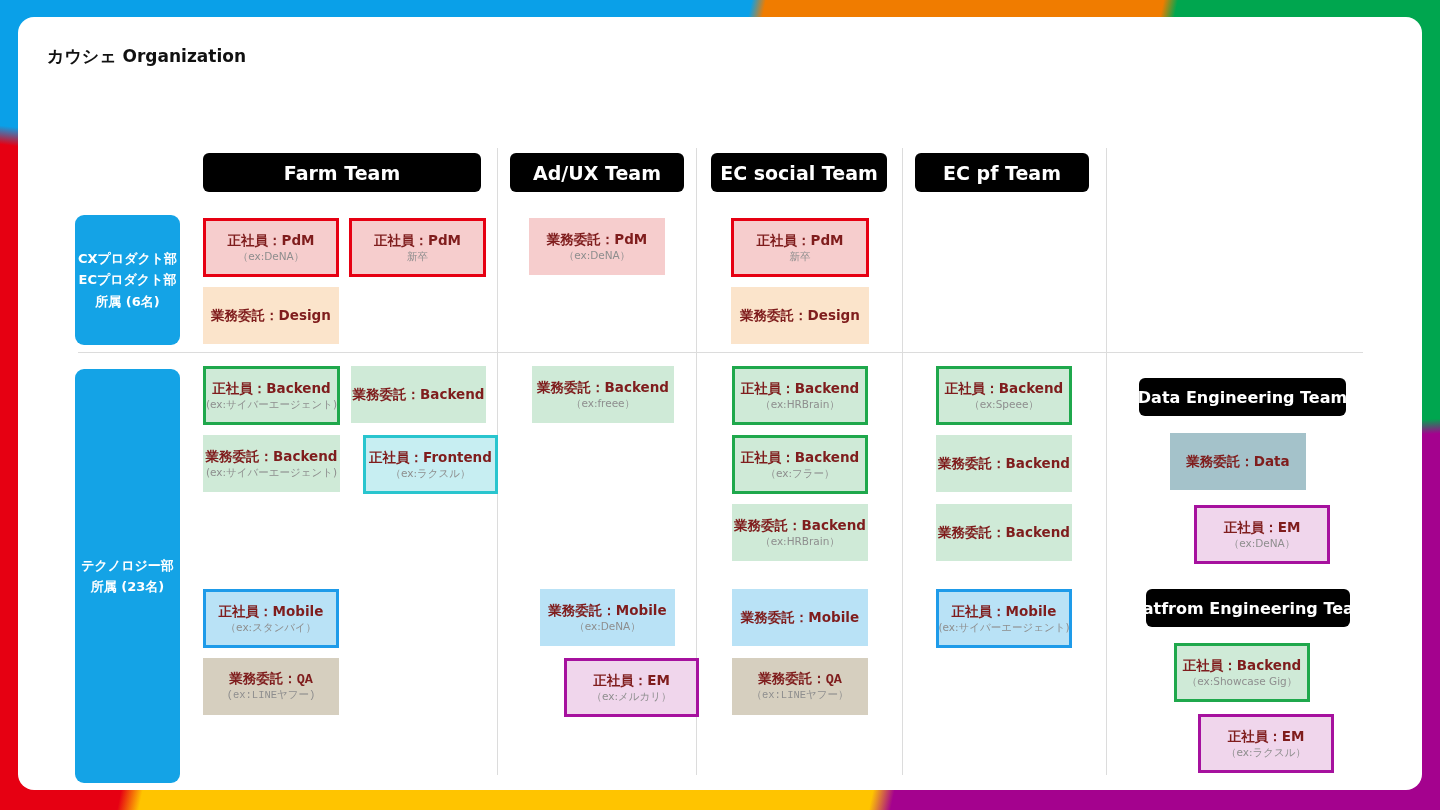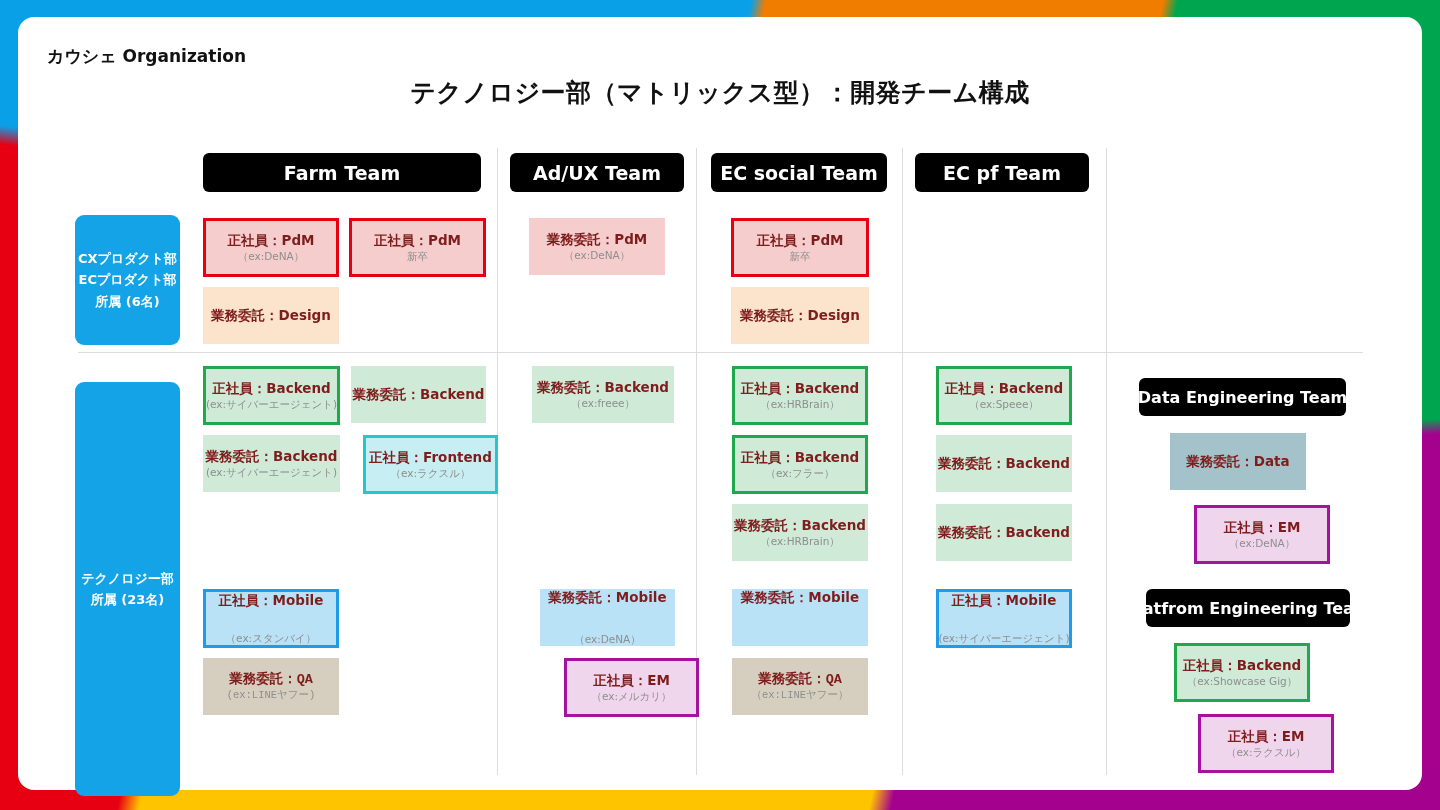--- a/index.html
+++ b/index.html
@@ -33,58 +33,57 @@
 
   .box{position:absolute;box-sizing:border-box;width:136px;height:57px;display:flex;flex-direction:column;
     justify-content:center;align-items:center;text-align:center;}
   .box .t{font-size:13.5px;font-weight:bold;color:#7f1d1d;line-height:1.3;white-space:nowrap;}
   .box .s{font-size:10.5px;color:#8E8E8E;line-height:1.35;white-space:nowrap;}
 
   .f-pink{background:#F6CDCD;}   .bd-red{border:3px solid #E60012;height:59px;}
   .f-peach{background:#FBE4CB;}
   .f-green{background:#CFEAD7;}  .bd-green{border:3px solid #1FA84C;height:59px;}
   .f-cyan{background:#C7EEF2;}   .bd-cyan{border:3px solid #29C5CE;height:59px;margin-left:12px;}
-  .f-blue{background:#B9E2F6;justify-content:space-between;}   .bd-blue{border:3px solid #1E9BE9;height:59px;}
+  .f-blue{background:#B9E2F6;}   .bd-blue{border:3px solid #1E9BE9;height:59px;}
   .f-beige{background:#D6CFBF;font-family:Liberation Mono, monospace;}
   .f-peri{background:#AEC1E8;}
   .f-slate{background:#A4C2CA;}
   .f-purple{background:#F0D6EC;} .bd-magenta{border:3px solid #A6119E;height:59px;margin-left:24px;}
 </style>
 </head>
 <body>
 
 <div class="stage">
   <div class="frame-top"></div>
   <div class="frame-bottom"></div>
   <div class="frame-left"></div>
   <div class="frame-right"></div>
   <div class="panel"></div>
 
   <div class="org-label">カウシェ Organization</div>
-  <div class="deck-title">テクノロジー部（マトリックス型）：開発チーム構成</div>
 
   <div class="vdiv" style="left:497px"></div>
   <div class="vdiv" style="left:696px"></div>
   <div class="vdiv" style="left:902px"></div>
   <div class="vdiv" style="left:1106px"></div>
   <div class="hdiv"></div>
 
   <div class="team-h" style="left:203px;top:153px;width:278px">Farm Team</div>
   <div class="team-h" style="left:510px;top:153px;width:174px">Ad/UX Team</div>
   <div class="team-h" style="left:711px;top:153px;width:176px">EC social Team</div>
   <div class="team-h" style="left:915px;top:153px;width:174px">EC pf Team</div>
   <div class="team-h small" style="left:1139px;top:378px;width:207px">Data Engineering Team</div>
   <div class="team-h small" style="left:1146px;top:589px;width:204px">Platfrom Engineering Team</div>
 
   <div class="rowlabel" style="top:215px;height:130px">
     <span>CXプロダクト部</span>
     <span>ECプロダクト部</span>
     <span>所属 (6名)</span>
   </div>
-  <div class="rowlabel" style="top:382px;height:414px">
+  <div class="rowlabel" style="top:369px;height:414px">
     <span>テクノロジー部</span>
     <span>所属 (23名)</span>
   </div>
 
   <div class="box f-pink bd-red" style="left:203px;top:218px">
     <div class="t">正社員：PdM</div>
     <div class="s">（ex:DeNA）</div>
   </div>
   <div class="box f-pink bd-red" style="left:349px;top:218px;width:137px">
     <div class="t">正社員：PdM</div>

